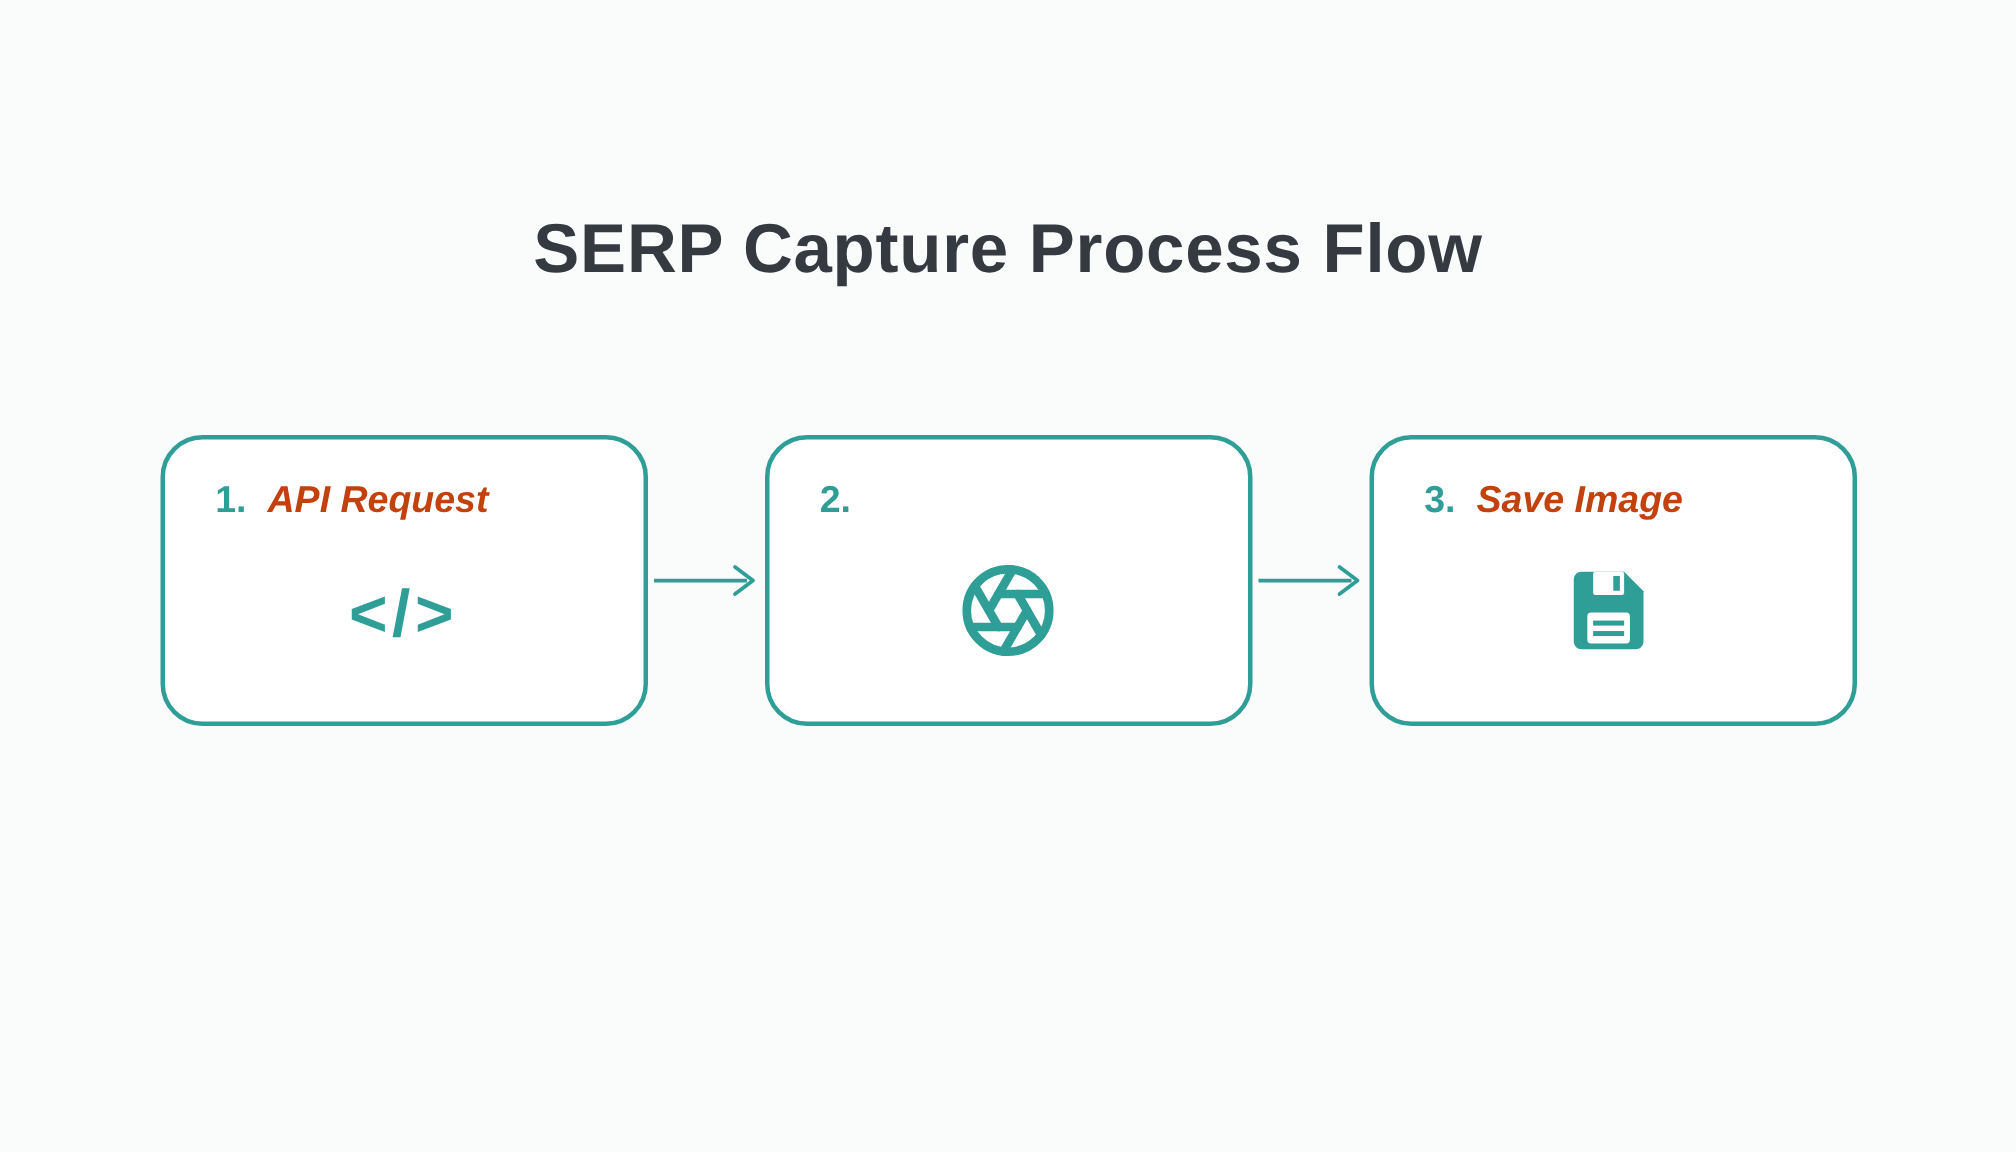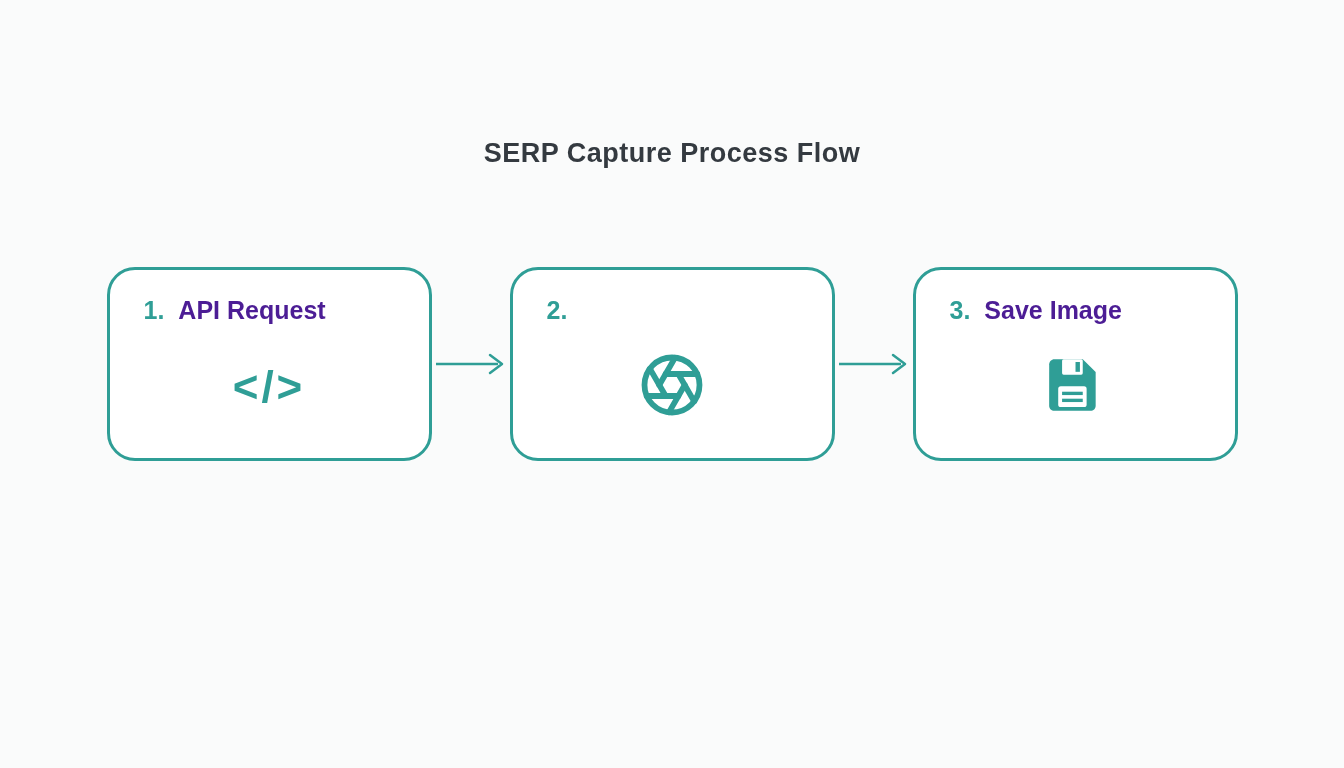--- a/index.html
+++ b/index.html
@@ -10,21 +10,21 @@
     overflow: hidden;
   }
   .canvas {
     position: relative;
     width: 1344px;
     height: 768px;
   }
   .title {
     margin-top: 138px;
     text-align: center;
-    font-size: 27px;
+    font-size: 46px;
     font-weight: 700;
     letter-spacing: 0.5px;
     color: #343a40;
   }
   .flow {
     margin-top: 98px;
     display: flex;
     align-items: center;
     justify-content: center;
   }
@@ -40,21 +40,21 @@
   }
   .step-header {
     display: flex;
     align-items: baseline;
     gap: 14px;
     padding-left: 34px;
     font-size: 25px;
     font-weight: 700;
   }
   .step-number { color: #2f9e96; }
-  .step-label { color: #4c1d95; }
+  .step-label { color: #c2410c; font-style: italic; }
   .step-icon-area {
     flex: 1;
     display: flex;
     align-items: center;
     justify-content: center;
     padding-top: 8px;
   }
   .code-glyph {
     font-size: 44px;
     font-weight: 700;

